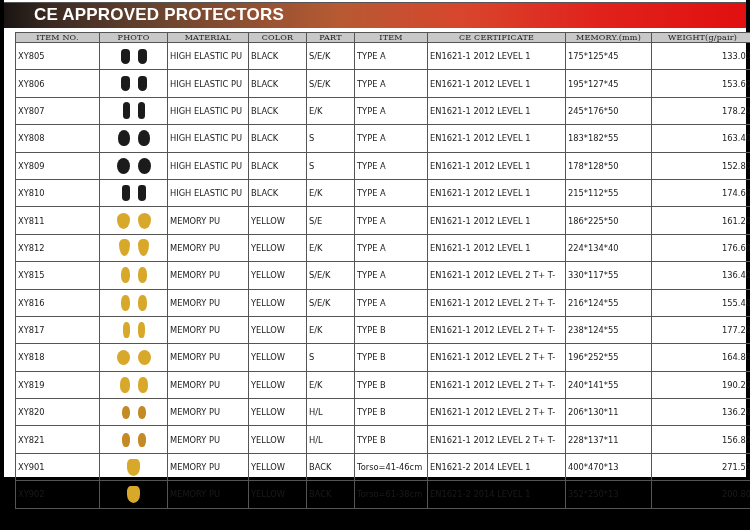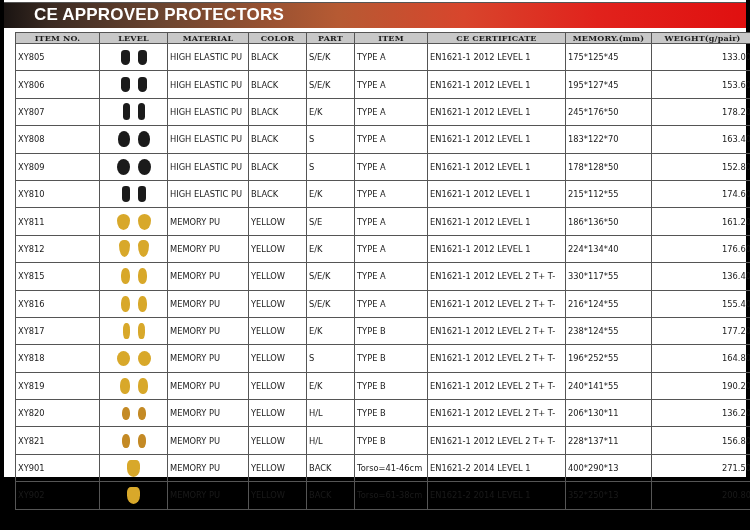--- a/index.html
+++ b/index.html
@@ -19,21 +19,21 @@
       font-family: "Liberation Sans", sans-serif; font-weight: bold;
       font-size: 17px; color: #ffffff; letter-spacing: 0.2px;
     }
     table.spec {
       position: absolute; left: 11px; top: 32px;
       border-collapse: collapse; table-layout: fixed;
       width: 718px;
       font-family: "DejaVu Sans", sans-serif; font-size: 8.3px; color: #1a1a1a;
     }
     table.spec th {
-      background: #c8c8c8; height: 10px; font-size: 8px; font-weight: bold;
+      background: #c8c8c8; height: 10px; font-size: 8px; font-weight: normal;
       border: 1px solid #555; padding: 0; text-align: center; letter-spacing: 0.2px;
       font-family: "DejaVu Serif", serif;
     }
     table.spec td {
       height: 27.4px; border: 1px solid #555; padding: 0 2px; white-space: nowrap; overflow: hidden;
       vertical-align: middle;
     }
     td.weight { text-align: right; padding-right: 12px; }
     td.photo { text-align: center; }
     .pad { display: inline-block; vertical-align: middle; margin: 0 4px; }
@@ -57,21 +57,21 @@
         <col style="width:58px">
       <col style="width:48px">
         <col style="width:73px">
         <col style="width:138px">
         <col style="width:86px">
         <col style="width:102px">
     </colgroup>
     <thead>
       <tr>
         <th>ITEM NO.</th>
-        <th>LEVEL</th>
+        <th>PHOTO</th>
         <th>MATERIAL</th>
         <th>COLOR</th>
         <th>PART</th>
         <th>ITEM</th>
         <th>CE CERTIFICATE</th>
         <th>MEMORY.(mm)</th>
         <th>WEIGHT(g/pair)</th>
       </tr>
     </thead>
     <tbody id="tbody">
@@ -109,21 +109,21 @@
           <td class="weight">178.20</td>
         </tr>
         <tr>
           <td>XY808</td>
           <td class="photo"><span class="pad black" style="width: 12px; height: 16px; border-radius: 50% 50% 45% 45%;"></span><span class="pad black" style="width: 12px; height: 16px; border-radius: 50% 50% 45% 45%;"></span></td>
           <td>HIGH ELASTIC PU</td>
           <td>BLACK</td>
           <td>S</td>
           <td>TYPE A</td>
           <td>EN1621-1 2012 LEVEL 1</td>
-          <td>183*122*70</td>
+          <td>183*182*55</td>
           <td class="weight">163.40</td>
         </tr>
         <tr>
           <td>XY809</td>
           <td class="photo"><span class="pad black" style="width: 13px; height: 16px; border-radius: 50%;"></span><span class="pad black" style="width: 13px; height: 16px; border-radius: 50%;"></span></td>
           <td>HIGH ELASTIC PU</td>
           <td>BLACK</td>
           <td>S</td>
           <td>TYPE A</td>
           <td>EN1621-1 2012 LEVEL 1</td>
@@ -142,21 +142,21 @@
           <td class="weight">174.60</td>
         </tr>
         <tr>
           <td>XY811</td>
           <td class="photo"><span class="pad yellow" style="width: 13px; height: 16px; border-radius: 50% / 40% 40% 60% 60%;"></span><span class="pad yellow" style="width: 13px; height: 16px; border-radius: 50% / 40% 40% 60% 60%;"></span></td>
           <td>MEMORY PU</td>
           <td>YELLOW</td>
           <td>S/E</td>
           <td>TYPE A</td>
           <td>EN1621-1 2012 LEVEL 1</td>
-          <td>186*136*50</td>
+          <td>186*225*50</td>
           <td class="weight">161.20</td>
         </tr>
         <tr>
           <td>XY812</td>
           <td class="photo"><span class="pad yellow" style="width: 11px; height: 17px; border-radius: 45% 45% 50% 50% / 30% 30% 70% 70%;"></span><span class="pad yellow" style="width: 11px; height: 17px; border-radius: 45% 45% 50% 50% / 30% 30% 70% 70%;"></span></td>
           <td>MEMORY PU</td>
           <td>YELLOW</td>
           <td>E/K</td>
           <td>TYPE A</td>
           <td>EN1621-1 2012 LEVEL 1</td>
@@ -241,21 +241,21 @@
           <td class="weight">156.80</td>
         </tr>
         <tr>
           <td>XY901</td>
           <td class="photo"><span class="pad yellow" style="width: 13px; height: 17px; border-radius: 30% 30% 50% 50%;"></span></td>
           <td>MEMORY PU</td>
           <td>YELLOW</td>
           <td>BACK</td>
           <td>Torso=41-46cm</td>
           <td>EN1621-2 2014 LEVEL 1</td>
-          <td>400*290*13</td>
+          <td>400*470*13</td>
           <td class="weight">271.50</td>
         </tr>
         <tr>
           <td>XY902</td>
           <td class="photo"><span class="pad yellow" style="width: 13px; height: 17px; border-radius: 30% 30% 50% 50%;"></span></td>
           <td>MEMORY PU</td>
           <td>YELLOW</td>
           <td>BACK</td>
           <td>Torso=61-38cm</td>
           <td>EN1621-2 2014 LEVEL 1</td>

